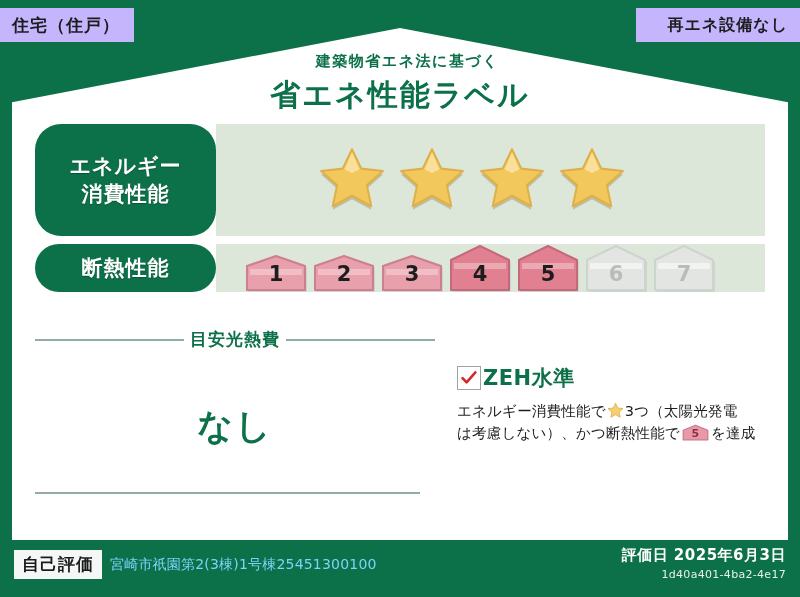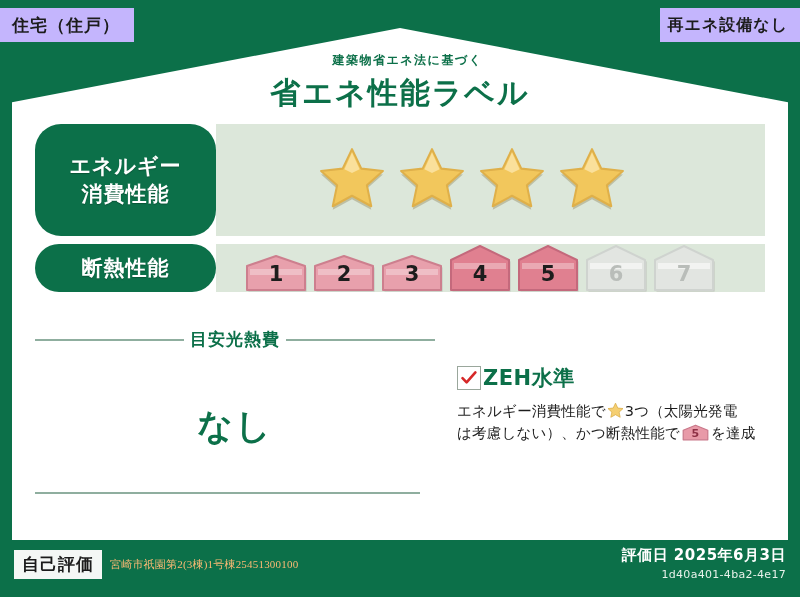--- a/index.html
+++ b/index.html
@@ -14,39 +14,39 @@
   .tag {
     position: absolute;
     background: #c4b5fd;
     color: #1c1c1c;
     font-weight: 700;
     letter-spacing: 1px;
     display: flex; align-items: center; justify-content: center;
     z-index: 6;
   }
   #tag-left  { left: 0;  top: 8px;  height: 34px; padding: 0 14px 0 12px; font-size: 17px; }
-  #tag-right { right: 0; top: 8px;  height: 34px; padding: 0 12px 0 8px; font-size: 16px; }
+  #tag-right { right: 0; top: 8px;  height: 34px; padding: 0 12px 0 32px; font-size: 16px; }
 
   
   #card {
     position: absolute;
     left: 12px; top: 28px;
     width: 776px; height: 512px;
     background: #ffffff;
     clip-path: polygon(0% 14.5%, 50% 0%, 100% 14.5%, 100% 100%, 0% 100%);
     z-index: 2;
   }
 
   
   #title-block {
     position: absolute; top: 52px; left: 0; width: 800px;
     text-align: center; z-index: 5;
   }
   #title-sub {
-    font-size: 12px; font-weight: 700; color: #0c7049;
+    font-size: 15px; font-weight: 700; color: #0c7049;
     letter-spacing: 1.5px; margin-bottom: 4px; padding-left: 15px;
   }
   #title-main {
     font-size: 30px; font-weight: 700; color: #0c7049;
     letter-spacing: 2px;
   }
 
   
   #rows { position: absolute; left: 35px; top: 124px; width: 730px; z-index: 5; }
 
@@ -134,21 +134,21 @@
   }
   #footer-left {
     position: absolute; left: 14px; top: 10px;
     display: flex; align-items: center; gap: 8px;
   }
   #self-eval-badge {
     background: #f4f7f5; color: #1b1b1b;
     font-size: 17px; font-weight: 700; letter-spacing: 1px;
     padding: 3px 8px;
   }
-  #address { font-size: 11px; color: #fdba74; letter-spacing: .2px; font-family: Liberation Serif, serif; }
+  #address { font-size: 14px; color: #7dd3fc; letter-spacing: .2px; }
   #footer-right {
     position: absolute; right: 14px; top: 6px; text-align: right;
   }
   #eval-date { font-size: 15px; font-weight: 700; letter-spacing: .5px; }
   #doc-id { font-size: 11px; margin-top: 3px; letter-spacing: .3px; color: #e8f1ea; }
 </style>
 </head>
 <body>
 
 <div id="card"></div>

